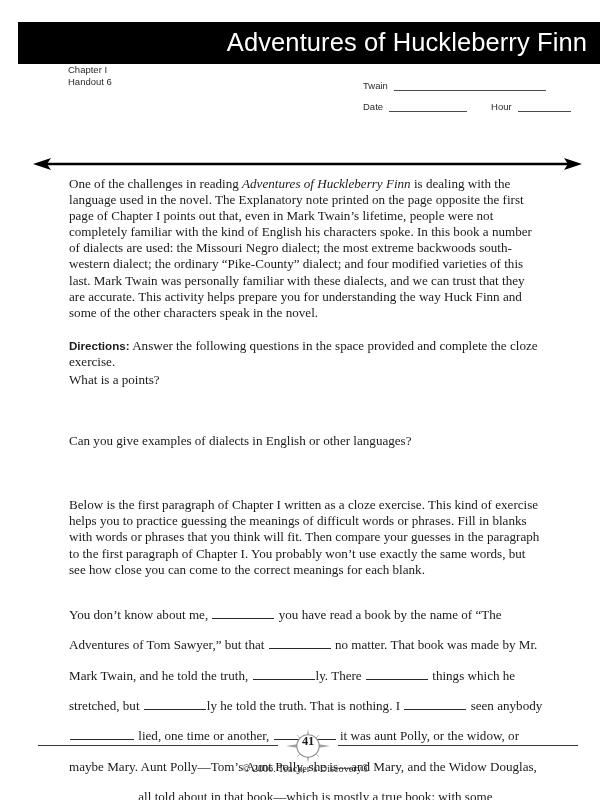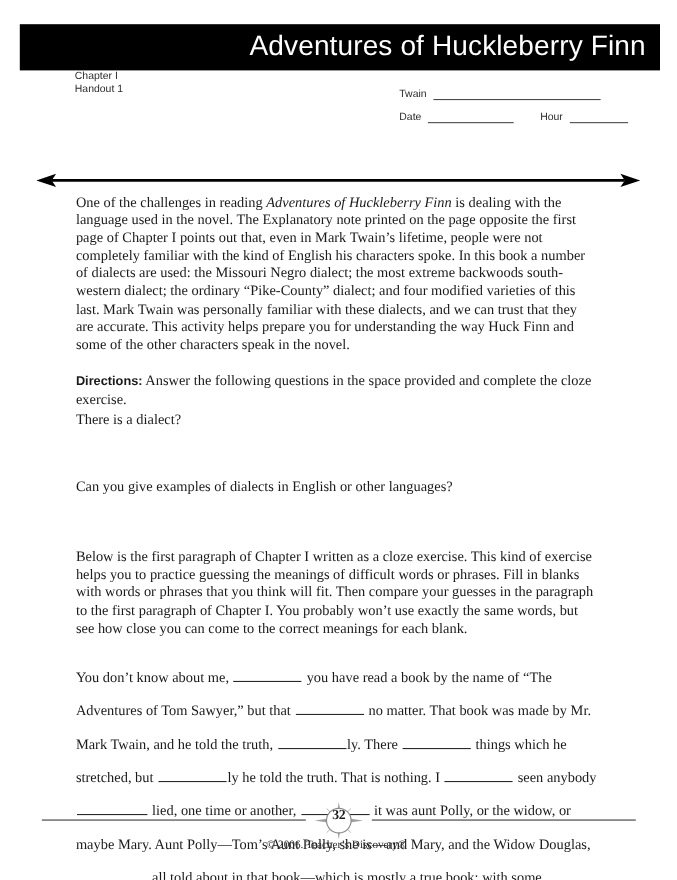--- a/index.html
+++ b/index.html
@@ -204,21 +204,21 @@
 <body>
 
 <div class="page">
 
   <div class="header-bar">
     <div class="header-title">Adventures of Huckleberry Finn</div>
   </div>
 
   <div class="chapter-block">
     <div>Chapter I</div>
-    <div>Handout 1</div>
+    <div>Handout 6</div>
   </div>
 
   <div class="nameblock">
     <div class="field-row">
       <span class="field-label">Twain</span>
       <span class="rule rule-name"></span>
     </div>
     <div class="field-row">
       <span class="field-label">Date</span>
       <span class="rule rule-date"></span>
@@ -240,21 +240,21 @@
 
     <p class="para">
       <span>One of the challenges in reading </span><em>Adventures of Huckleberry Finn</em><span> is dealing with the language used in the novel. The Explanatory note printed on the page opposite the first page of Chapter I points out that, even in Mark Twain’s lifetime, people were not completely familiar with the kind of English his characters spoke. In this book a number of dialects are used: the Missouri Negro dialect; the most extreme backwoods south-western dialect; the ordinary “Pike-County” dialect; and four modified varieties of this last. Mark Twain was personally familiar with these dialects, and we can trust that they are accurate. This activity helps prepare you for understanding the way Huck Finn and some of the other characters speak in the novel.</span>
     </p>
 
     <p class="para gap-directions">
       <span class="directions-label">Directions:</span>
       <span>Answer the following questions in the space provided and complete the cloze exercise.</span>
     </p>
 
-    <p class="question q1">There is a dialect?</p>
+    <p class="question q1">What is a points?</p>
 
     <p class="question q2">Can you give examples of dialects in English or other languages?</p>
 
     <p class="para cloze-intro">Below is the first paragraph of Chapter I written as a cloze exercise. This kind of exercise helps you to practice guessing the meanings of difficult words or phrases. Fill in blanks with words or phrases that you think will fit. Then compare your guesses in the paragraph to the first paragraph of Chapter I. You probably won’t use exactly the same words, but see how close you can come to the correct meanings for each blank.</p>
 
     <div class="cloze"><span>You don’t know about me,</span> <span class="blank blank-w1"></span> <span>you have read a book by the name of “The Adventures of Tom Sawyer,” but that</span> <span class="blank blank-w1"></span> <span>no matter. That book was made by Mr. Mark Twain, and he told the truth,</span> <span class="blank blank-w1"></span><span>ly. There</span> <span class="blank blank-w1"></span> <span>things which he stretched, but</span> <span class="blank blank-w1"></span><span>ly he told the truth. That is nothing. I</span> <span class="blank blank-w1"></span> <span>seen anybody</span> <span class="blank blank-w2"></span> <span>lied, one time or another,</span> <span class="blank blank-w1"></span> <span>it was aunt Polly, or the widow, or maybe Mary. Aunt Polly—Tom’s Aunt Polly, she is—and Mary, and the Widow Douglas,</span> <span class="blank blank-w2"></span> <span>all told about in that book—which is mostly a true book; with some stretchers, as I said before.</span></div>
 
   </div>
 
   <div class="footer">
@@ -267,19 +267,19 @@
           <polygon points="28,34 30.3,20 28,17 25.7,20"></polygon>
           <polygon points="6,17 22,14.6 25,17 22,19.4"></polygon>
           <polygon points="50,17 34,14.6 31,17 34,19.4"></polygon>
         </g>
         <g stroke="#b5b5b5" stroke-width="0.9" fill="none">
           <line x1="17" y1="6" x2="39" y2="28"></line>
           <line x1="39" y1="6" x2="17" y2="28"></line>
         </g>
         <circle cx="28" cy="17" r="11.2" fill="#ffffff" stroke="#8c8c8c" stroke-width="1.1"></circle>
       </svg>
-      <div class="page-number">32</div>
+      <div class="page-number">41</div>
     </div>
   </div>
 
   <div class="copyright">© 2006. Teacher’s Discovery®</div>
 
 </div>
 
 </body></html>

